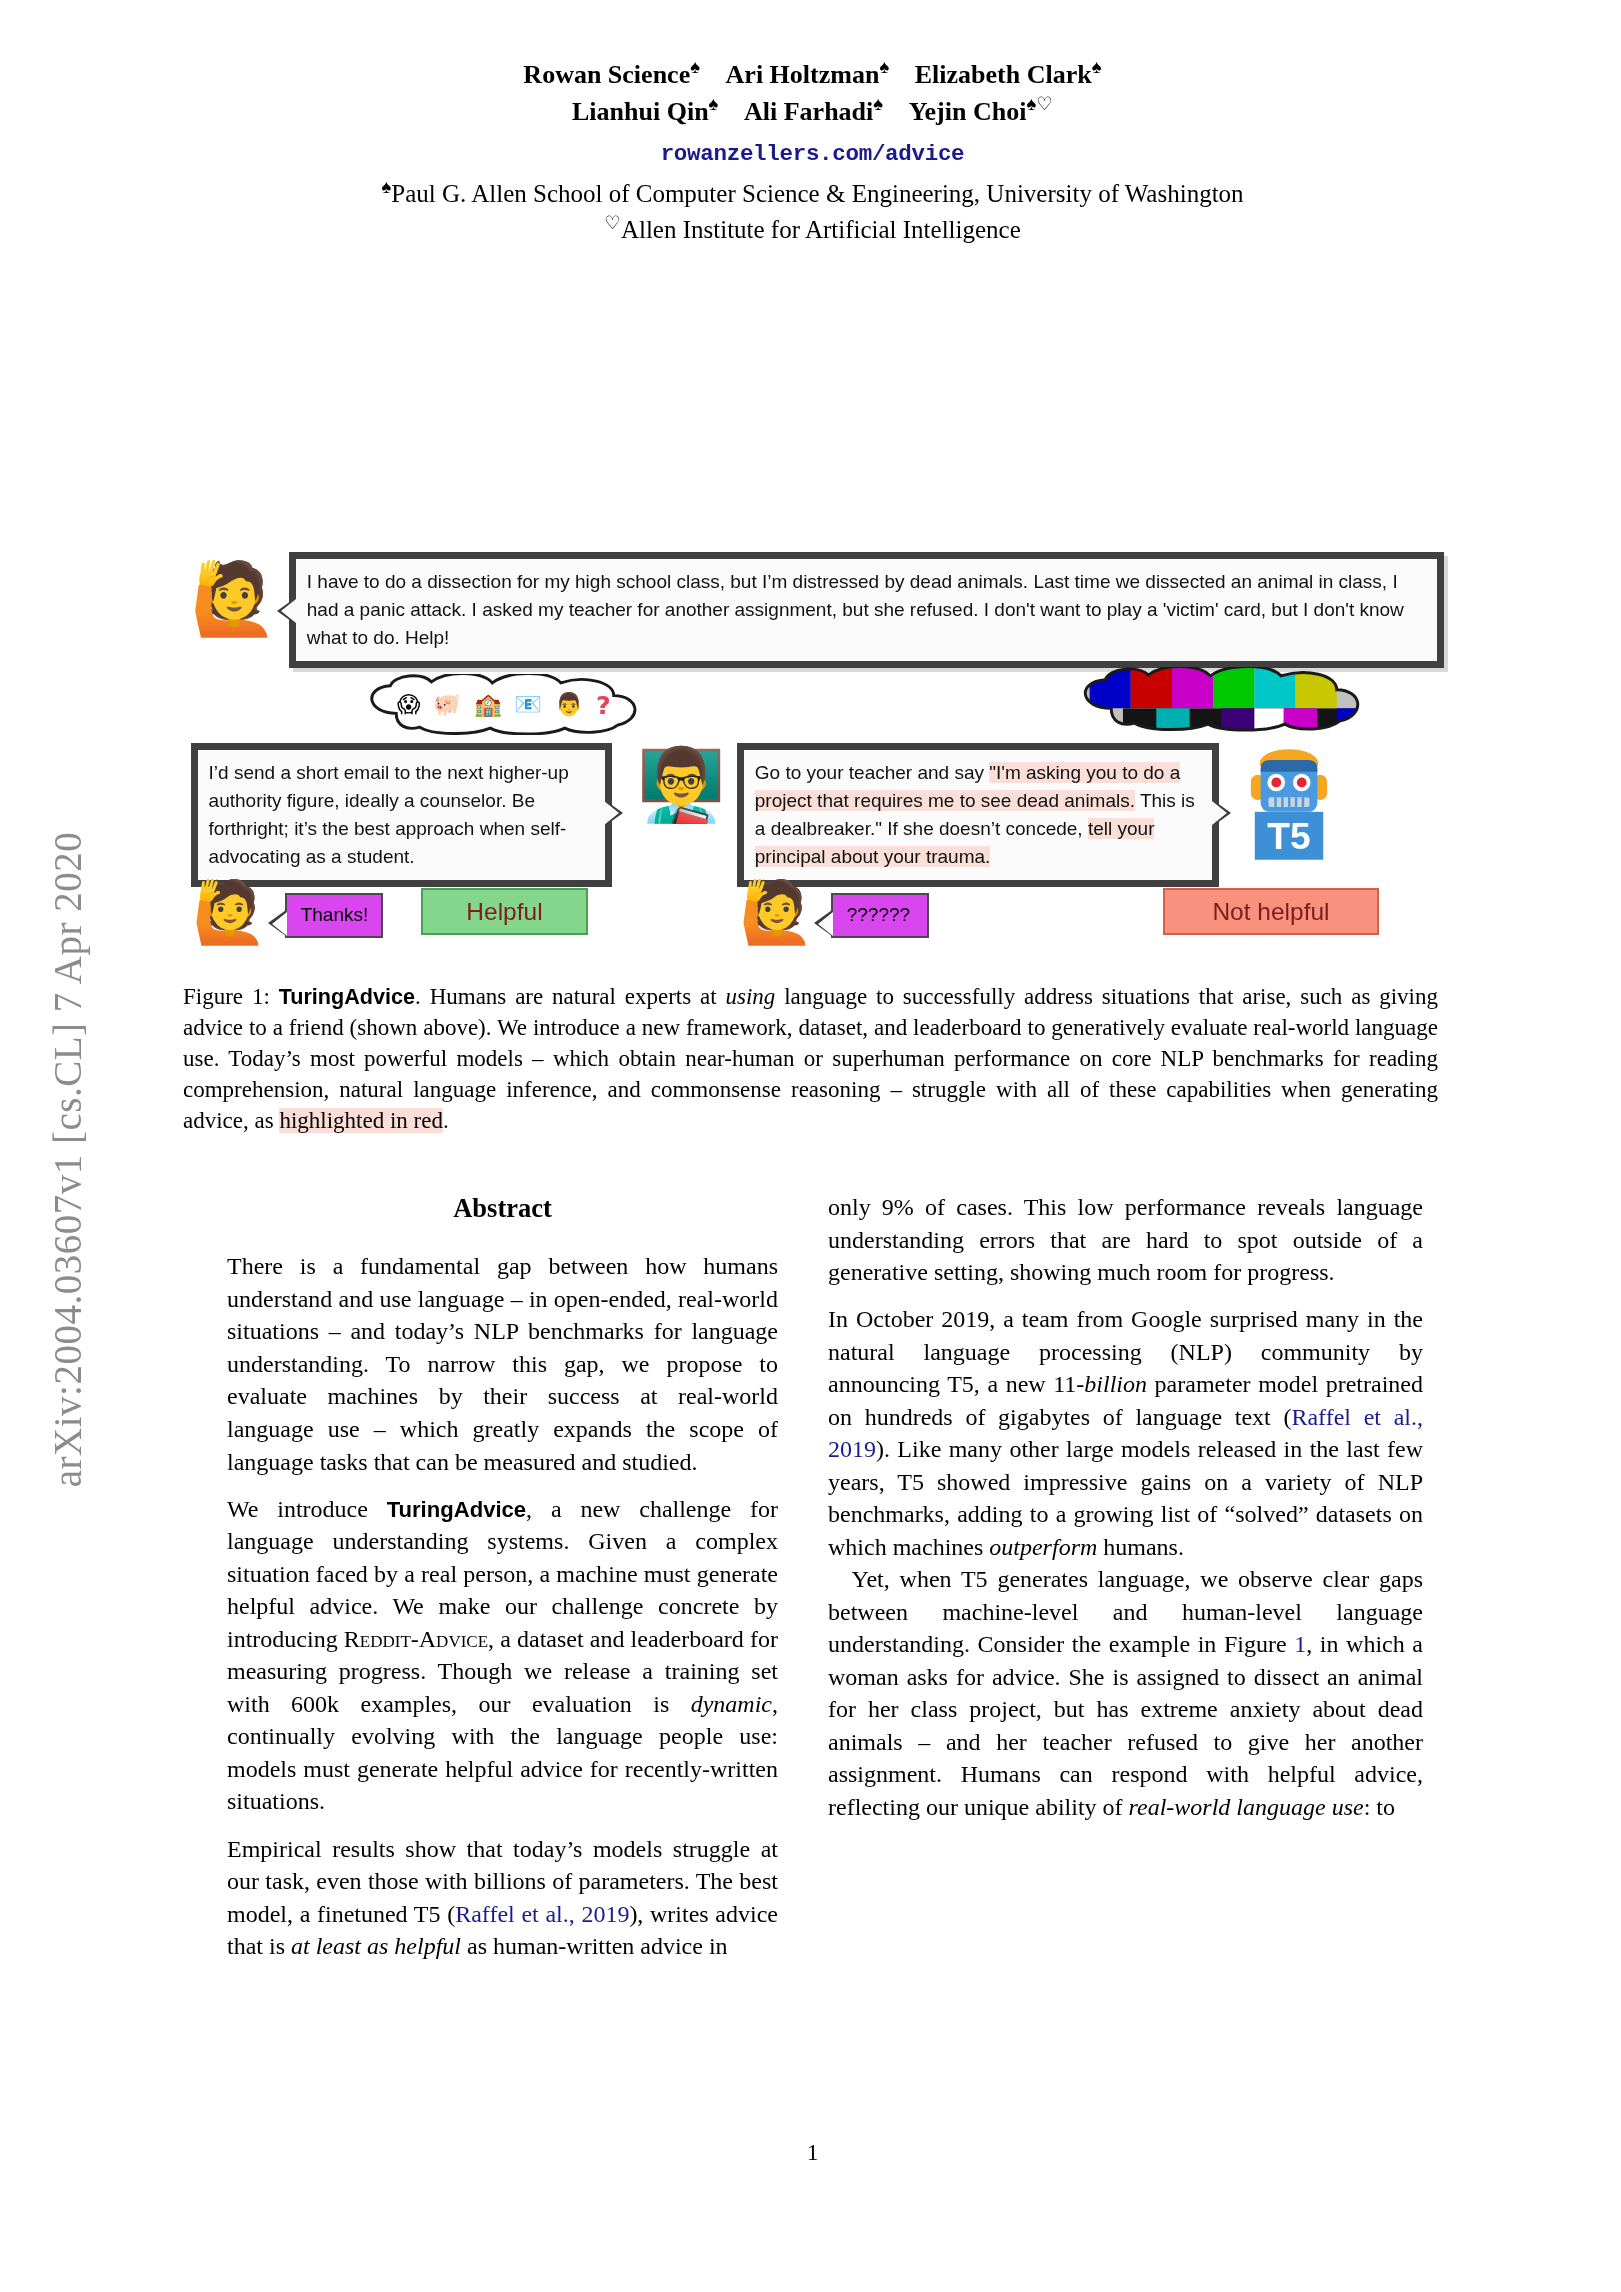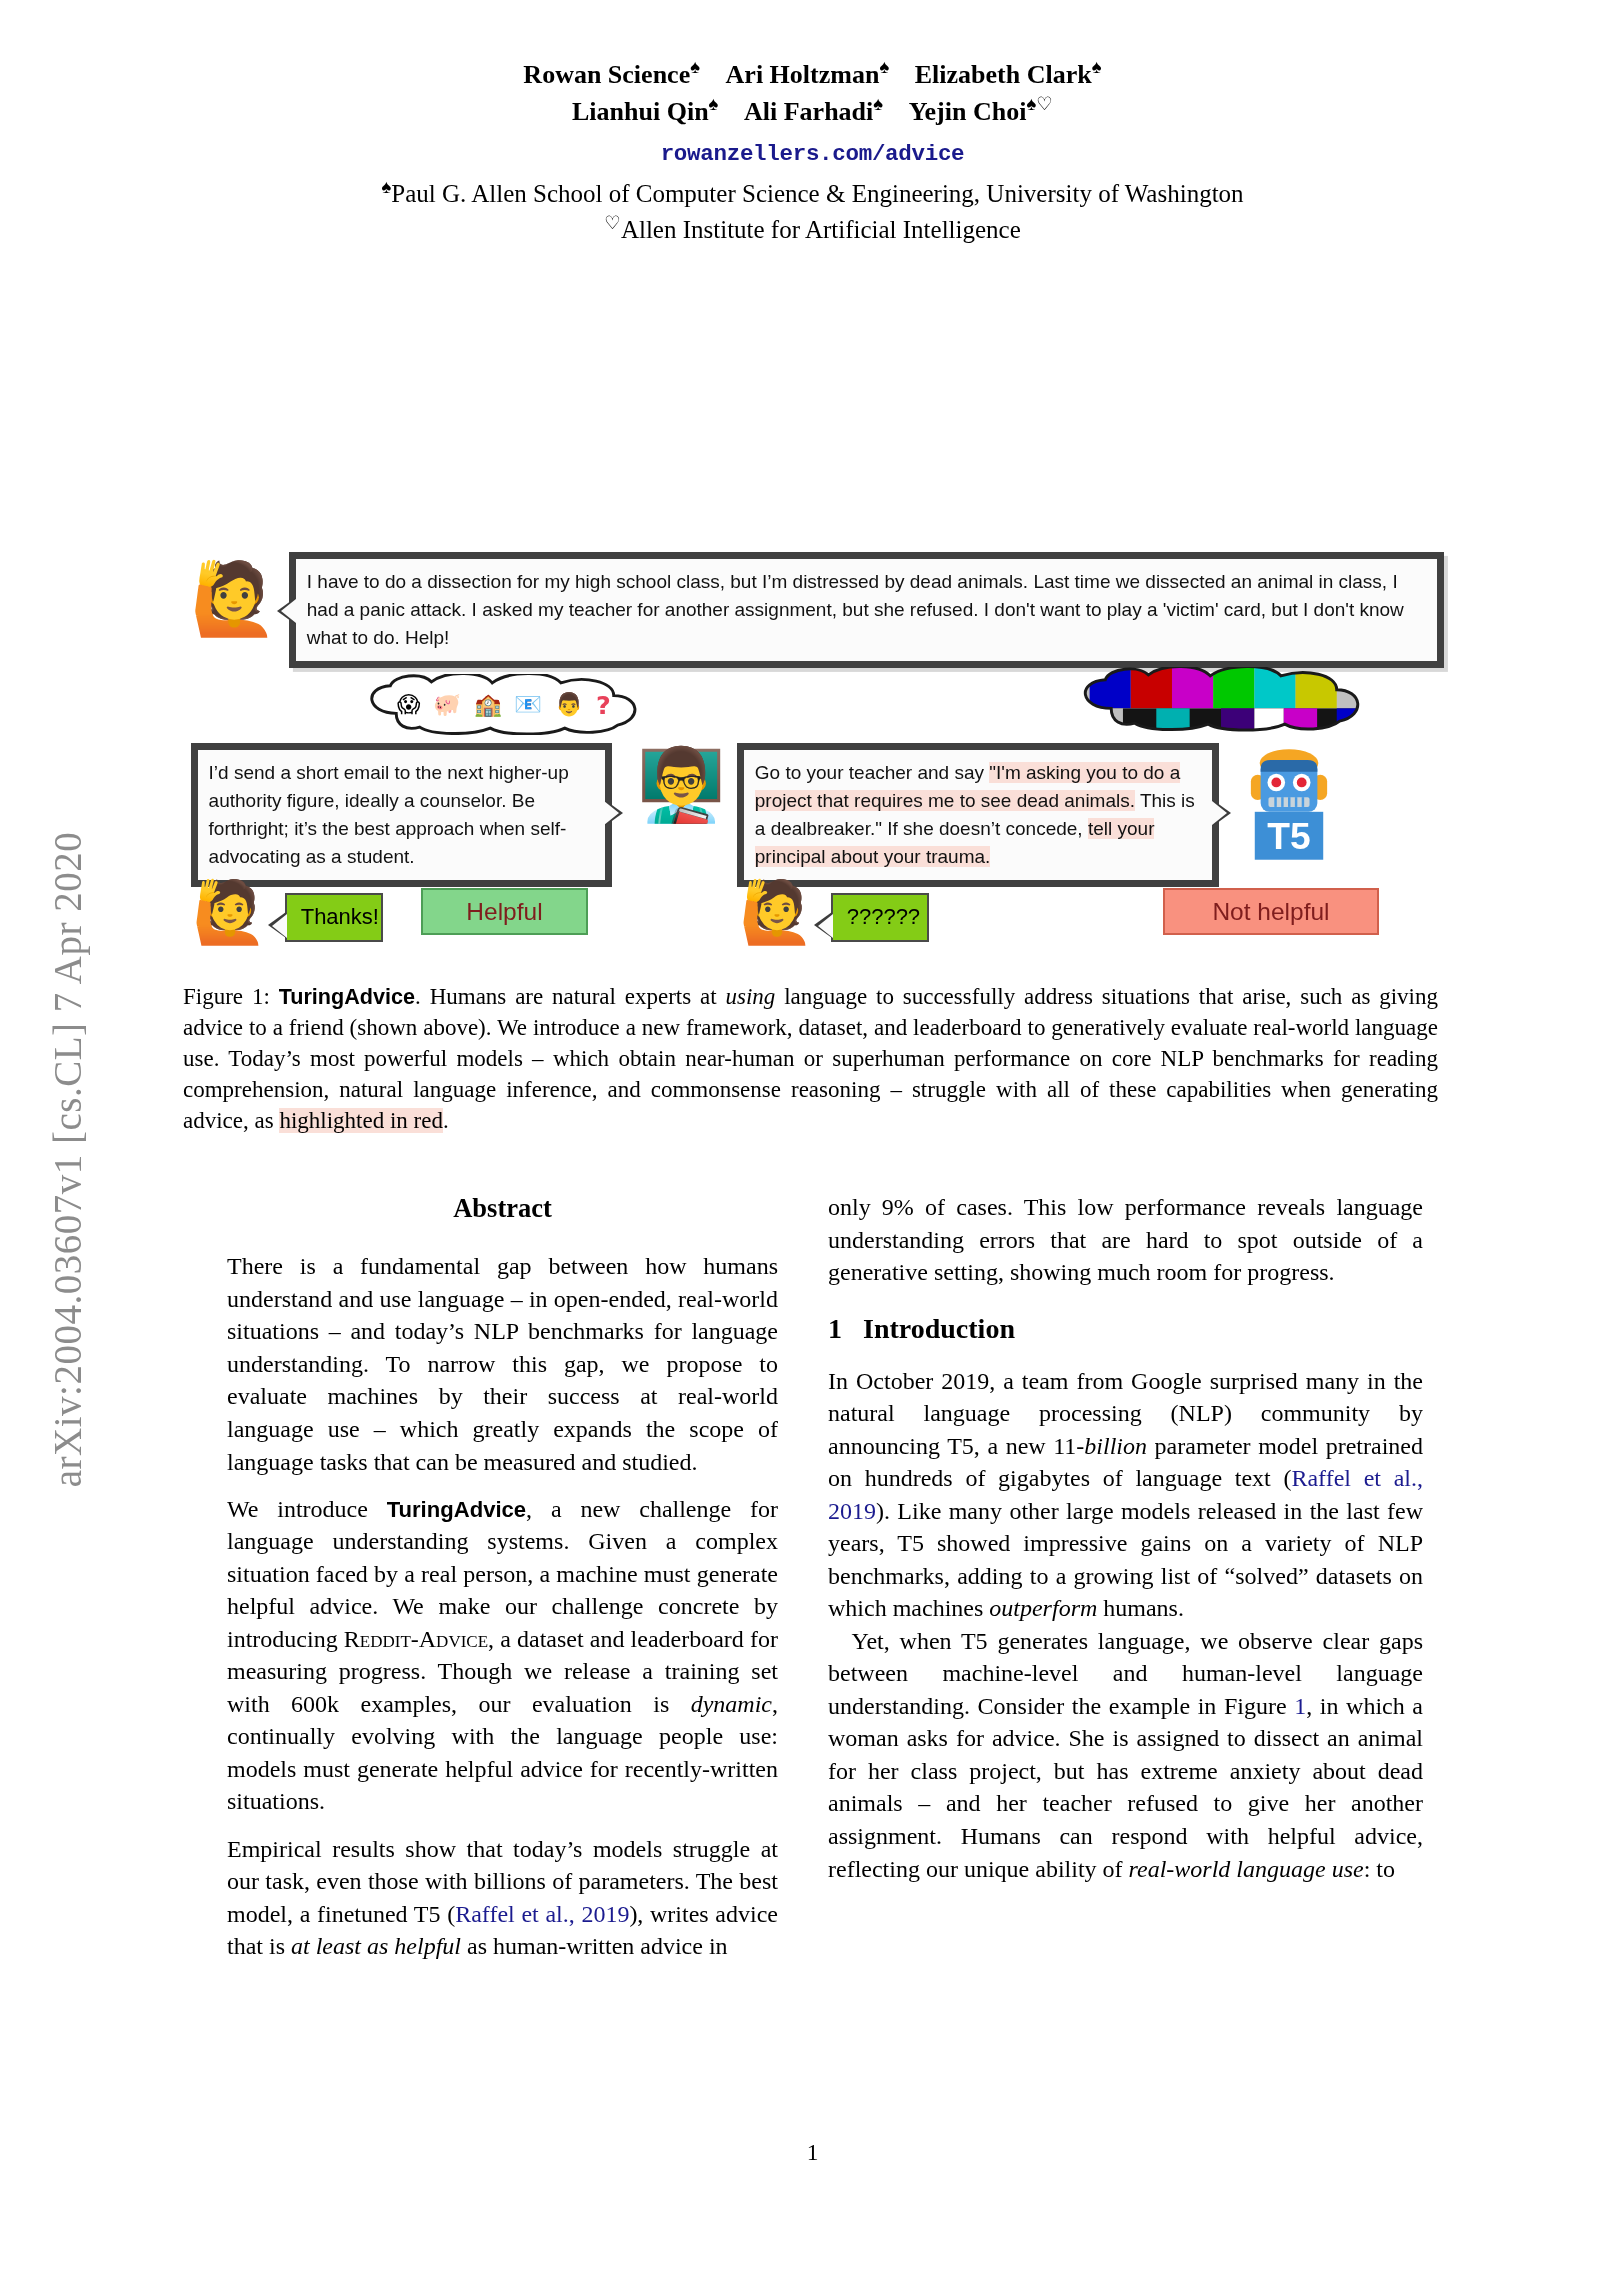--- a/index.html
+++ b/index.html
@@ -174,23 +174,23 @@
   #ans-right-bubble { position: absolute; left: 554px; top: 2px; width: 482px; }
   #ans-right-avatar { position: absolute; left: 1062px; top: 5.9px; }
   #t5-robot { width: 88px; }
 
   
   #verdict-row { position: absolute; left: 0; top: 328px; width: 1259px; height: 78px; }
   .v-avatar { position: absolute; font-size: 61px; }
   .v-bubble {
     position: absolute;
     border: 2px solid #4a4a4a;
-    background: #84cc16;
+    background: #d946ef;
     font-family: "Liberation Sans", "DejaVu Sans", sans-serif;
-    font-size: 22px;
+    font-size: 19px;
     padding: 9.8px 13.7px;
     box-sizing: border-box;
   }
   .badge {
     position: absolute;
     border: 2px solid #555;
     font-family: "Liberation Sans", "DejaVu Sans", sans-serif;
     font-size: 24.5px;
     text-align: center;
     padding: 7.8px 0;
@@ -378,21 +378,20 @@
 
     <div class="col col-left">
       <div id="abstract-head">Abstract</div>
       <p>There is a fundamental gap between how humans understand and use language – in open-ended, real-world situations – and today’s NLP benchmarks for language understanding. To narrow this gap, we propose to evaluate machines by their success at real-world language use – which greatly expands the scope of language tasks that can be measured and studied.</p>
       <p><span>We introduce </span><span class="sansb">TuringAdvice</span><span>, a new challenge for language understanding systems. Given a complex situation faced by a real person, a machine must generate helpful advice. We make our challenge concrete by introducing </span><span class="sc">Reddit-Advice</span><span>, a dataset and leaderboard for measuring progress. Though we release a training set with 600k examples, our evaluation is </span><i>dynamic</i><span>, continually evolving with the language people use: models must generate helpful advice for recently-written situations.</span></p>
       <p><span>Empirical results show that today’s models struggle at our task, even those with billions of parameters. The best model, a finetuned T5 (</span><span class="cite">Raffel et al., 2019</span><span>), writes advice that is </span><i>at least as helpful</i><span> as human-written advice in</span></p>
     </div>
 
     <div class="col col-right">
       <p>only 9% of cases. This low performance reveals language understanding errors that are hard to spot outside of a generative setting, showing much room for progress.</p>
-      <div id="sec1-head"><span class="num">1</span><span>Introduction</span></div>
       <p class="tight"><span>In October 2019, a team from Google surprised many in the natural language processing (NLP) community by announcing T5, a new 11-</span><i>billion</i><span> parameter model pretrained on hundreds of gigabytes of language text (</span><span class="cite">Raffel et al., 2019</span><span>). Like many other large models released in the last few years, T5 showed impressive gains on a variety of NLP benchmarks, adding to a growing list of “solved” datasets on which machines </span><i>outperform</i><span> humans.</span></p>
       <p class="indent"><span>Yet, when T5 generates language, we observe clear gaps between machine-level and human-level language understanding. Consider the example in Figure </span><span class="cite">1</span><span>, in which a woman asks for advice. She is assigned to dissect an animal for her class project, but has extreme anxiety about dead animals – and her teacher refused to give her another assignment. Humans can respond with helpful advice, reflecting our unique ability of </span><i>real-world language use</i><span>: to</span></p>
     </div>
   </div>
 
   <div id="page-number">1</div>
 
 </div>
 
 

